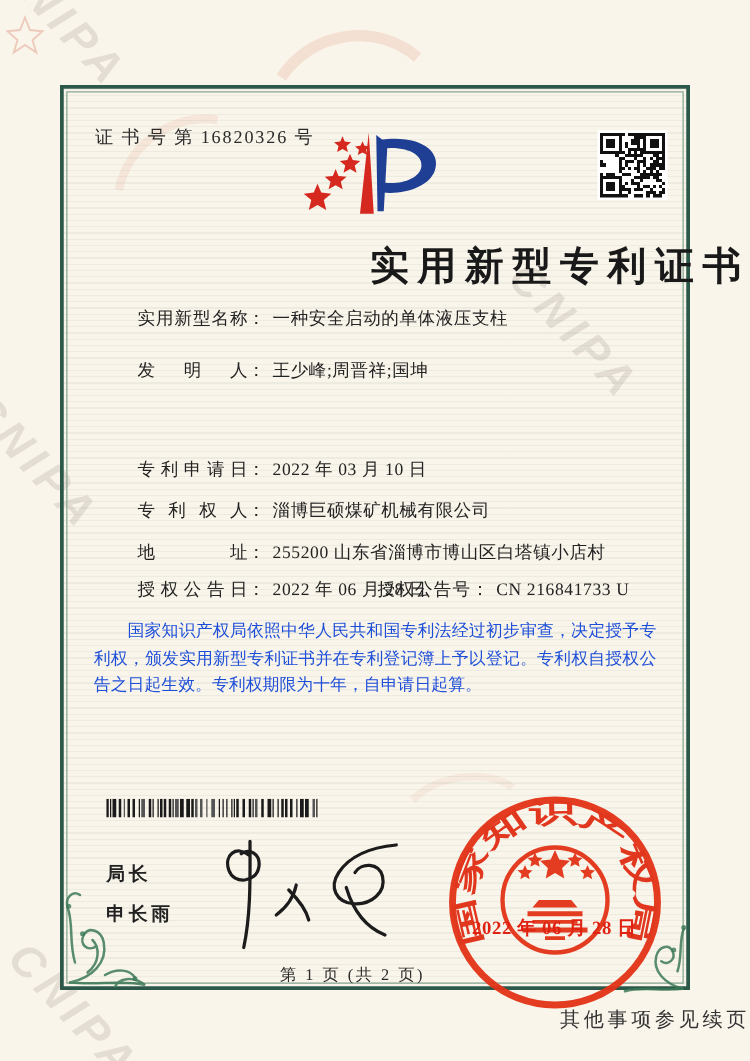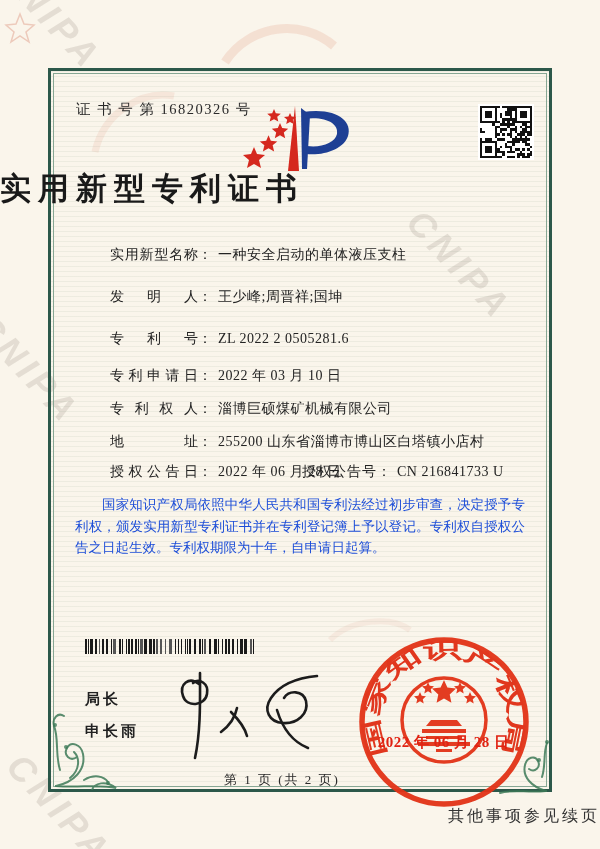--- a/index.html
+++ b/index.html
@@ -31,21 +31,21 @@
   }
   .flourish{position:absolute;z-index:3;}
   
   .cert-no{
     position:absolute;left:76px;top:100px;z-index:4;
     font-size:14.5px;letter-spacing:1.5px;color:#2a2a2a;
   }
   .logo{position:absolute;left:240px;top:103px;z-index:4;}
   .qr{position:absolute;left:478px;top:104px;width:52px;height:52px;z-index:4;background:#fff;padding:2px;}
   .title{
-    position:absolute;left:0;top:168px;width:100%;text-align:left;z-index:4;
+    position:absolute;left:0;top:192px;width:100%;text-align:right;z-index:4;
     font-size:31px;font-weight:bold;letter-spacing:7px;color:#191919;
   }
   
   .field-row{position:absolute;z-index:4;font-size:14px;white-space:nowrap;color:#232323;}
   .field-label{
     display:inline-block;width:88px;text-align:justify;text-align-last:justify;
     -moz-text-align-last:justify;vertical-align:top;margin-left:25px;
   }
   .field-colon{display:inline-block;margin-right:6px;}
   .field-value{letter-spacing:0.5px;}
@@ -384,23 +384,20 @@
       </svg></div>
 
   <div class="title">实用新型专利证书</div>
 
   <div class="field-row" style="left:85px;top:246px;">
     <span class="field-label">实用新型名称</span><span class="field-colon">：</span><span class="field-value">一种安全启动的单体液压支柱</span>
   </div>
   <div class="field-row" style="left:85px;top:288px;">
     <span class="field-label">发明人</span><span class="field-colon">：</span><span class="field-value">王少峰;周晋祥;国坤</span>
   </div>
-  <div class="field-row" style="left:85px;top:330px;">
-    <span class="field-label">专利号</span><span class="field-colon">：</span><span class="field-value">ZL 2022 2 0505281.6</span>
-  </div>
   <div class="field-row" style="left:85px;top:367px;">
     <span class="field-label">专利申请日</span><span class="field-colon">：</span><span class="field-value">2022 年 03 月 10 日</span>
   </div>
   <div class="field-row" style="left:85px;top:400px;">
     <span class="field-label">专利权人</span><span class="field-colon">：</span><span class="field-value">淄博巨硕煤矿机械有限公司</span>
   </div>
   <div class="field-row" style="left:85px;top:433px;">
     <span class="field-label">地址</span><span class="field-colon">：</span><span class="field-value">255200 山东省淄博市博山区白塔镇小店村</span>
   </div>
   <div class="field-row" style="left:85px;top:463px;">

